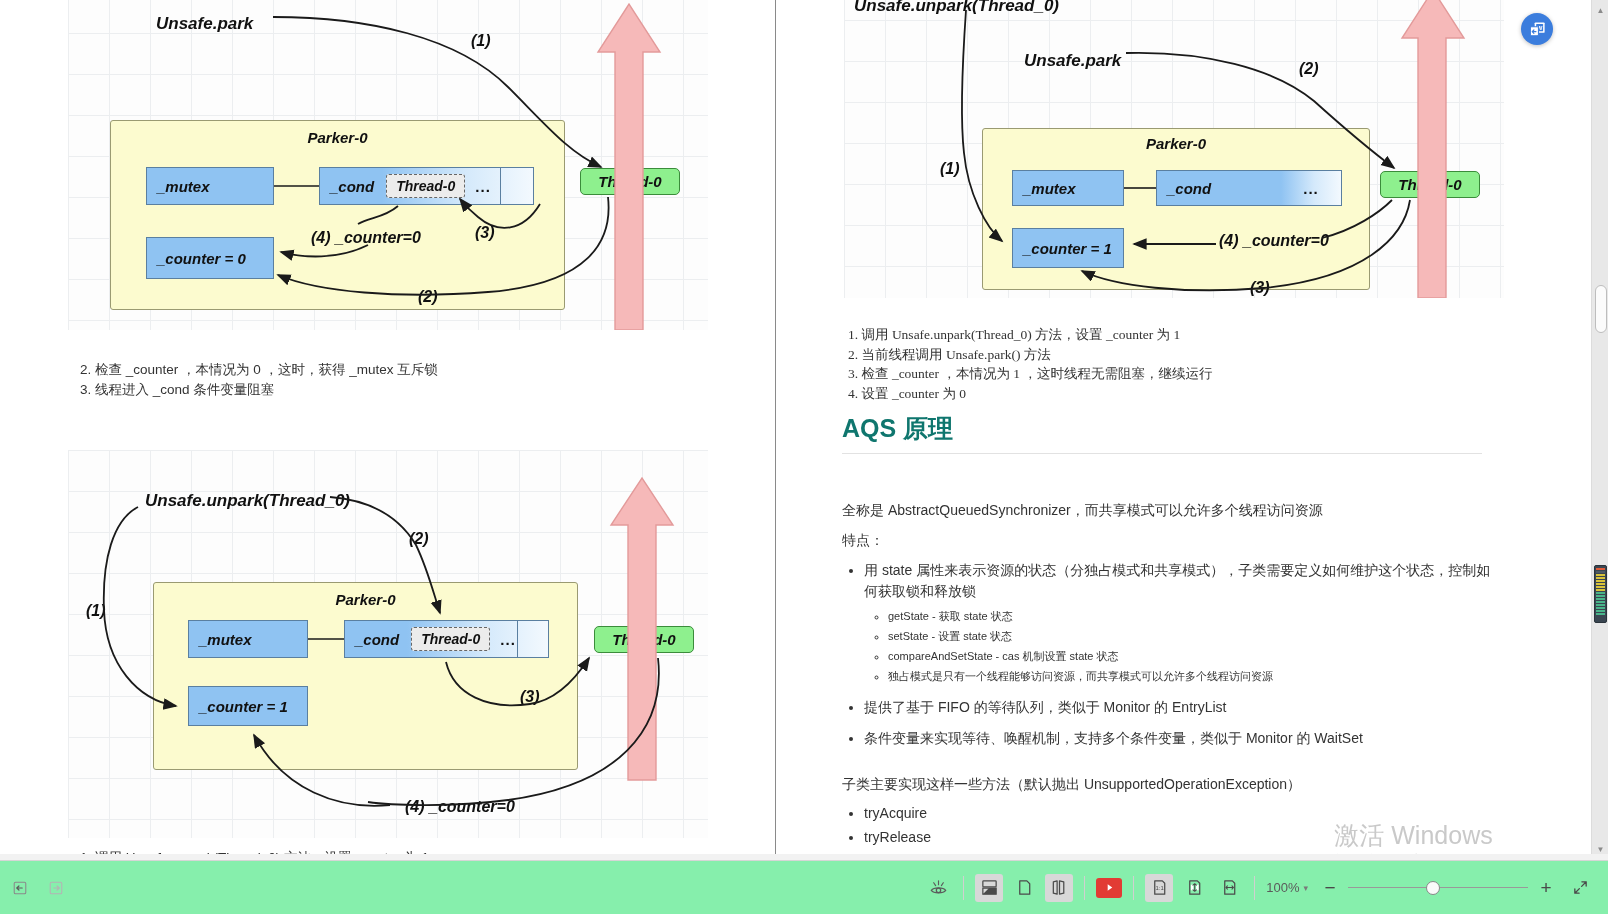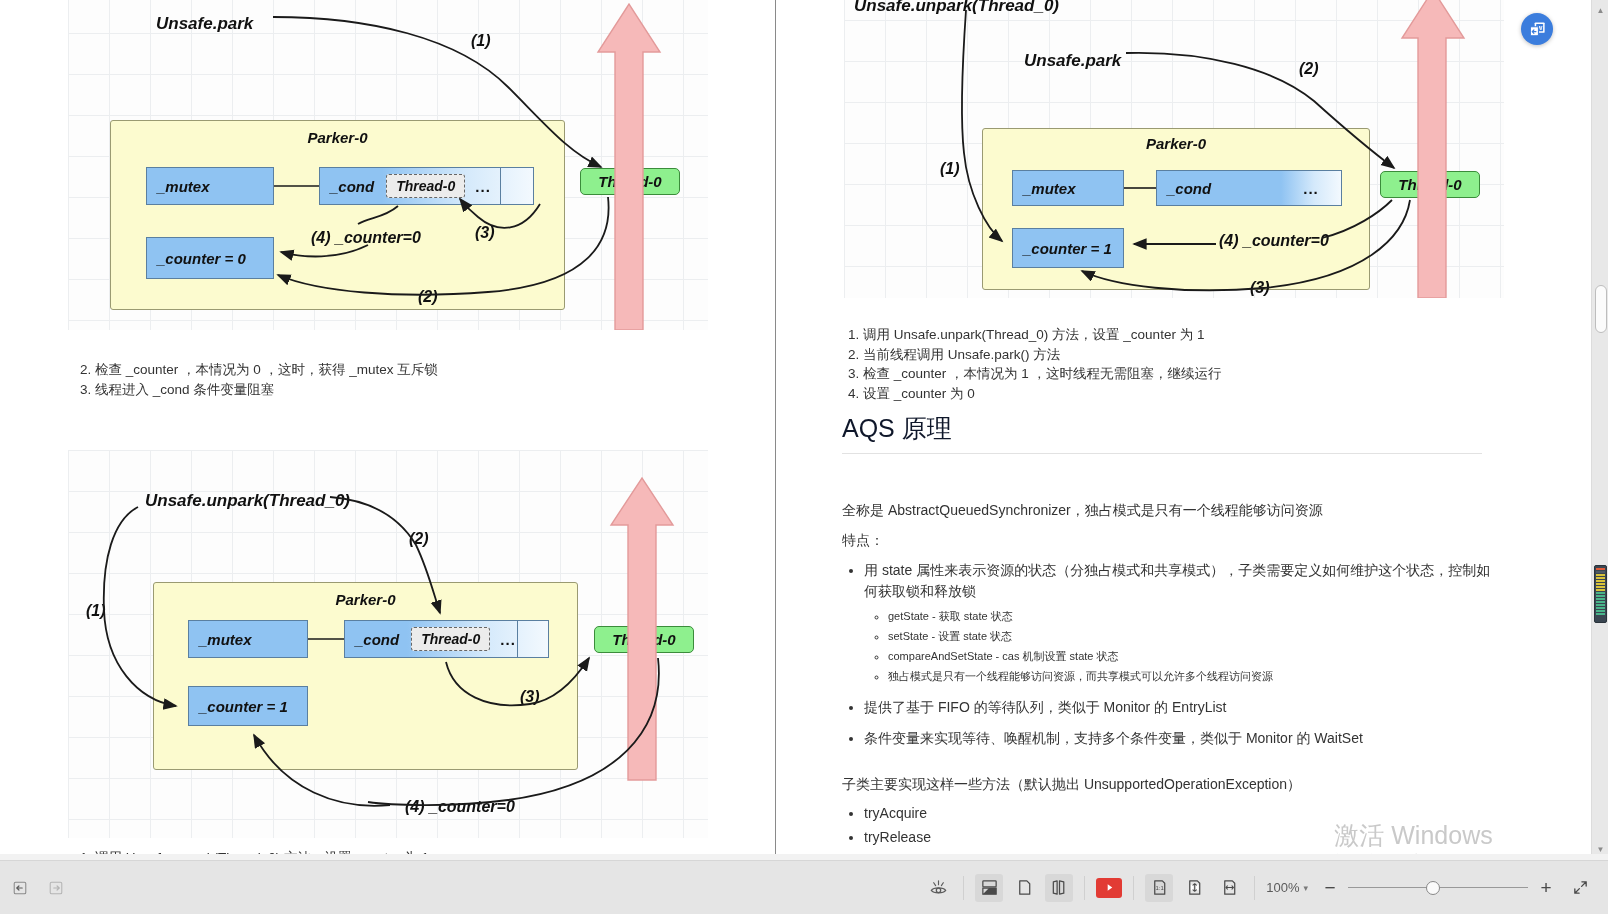--- a/index.html
+++ b/index.html
@@ -101,21 +101,21 @@
 
   
   .steps {
     position: absolute;
     color: #333; font-size: 13.5px; line-height: 19.5px;
   }
   .steps div { white-space: nowrap; }
 
   .rtext { position: absolute; color: #333; }
   h1.doc-h1 {
-    margin: 0; font-size: 25px; font-weight: normal; color:#0f172a;
+    margin: 0; font-size: 25px; font-weight: bold; color:#0f766e;
     padding-bottom: 8px; border-bottom: 1px solid #e2e2e2;
     font-family: "Liberation Sans", sans-serif;
   }
   h2.doc-h2 {
     margin: 0; font-size: 19px; font-weight: bold; color:#1a1a1a;
     font-family: "Liberation Sans", sans-serif;
   }
   p.doc-p { margin: 0; font-size: 14px; color:#333; line-height: 20px; }
   ul.doc-ul { margin: 0; padding-left: 22px; font-size: 14px; color:#333; line-height: 21px; }
   ul.doc-ul > li { margin-bottom: 3px; }
@@ -154,21 +154,21 @@
   .convert-btn {
     position: absolute; left: 1521px; top: 13px; width: 32px; height: 32px;
     border-radius: 50%; background: #3b7ddd;
     display:flex; align-items:center; justify-content:center;
     box-shadow: 0 1px 4px rgba(0,0,0,.25);
   }
 
   
   .toolbar {
     position: absolute; left: 0; bottom: 0; width: 1608px; height: 54px;
-    background: #e5e5e5; border-top: 1px solid #d6d6d6;
+    background: #86efac; border-top: 1px solid #d6d6d6;
     display: flex; align-items: center;
   }
   .tb-left { display:flex; align-items:center; gap: 8px; padding-left: 6px; }
   .tb-right { margin-left:auto; display:flex; align-items:center; padding-right: 14px; }
   .tb-btn {
     width: 28px; height: 28px; border-radius: 3px;
     display:flex; align-items:center; justify-content:center;
     color: #5b5b5b;
   }
   .tb-btn.active { background: #d8d8d8; }
@@ -362,34 +362,34 @@
         <path d="M566,262 C560,300 520,340 420,350 C340,357 270,348 238,333" fill="none" stroke="#1a1a1a" stroke-width="1.8" marker-end="url(#ah3)"></path>
 
         <path d="M372,306 L290,306" fill="none" stroke="#1a1a1a" stroke-width="1.8" marker-end="url(#ah3)"></path>
 
         <path d="M478,300 C510,292 535,275 548,262" fill="none" stroke="#1a1a1a" stroke-width="1.8"></path>
 
         <line x1="280" y1="250" x2="312" y2="250" stroke="#1a1a1a" stroke-width="1.6"></line>
       </svg>
     </div>
 
-    <div class="steps" style="left:72px; top:325px; line-height:19.5px;">
+    <div class="steps" style="left:72px; top:325px; line-height:19.5px;font-family:Liberation Serif, serif;">
       <div>1. 调用 Unsafe.unpark(Thread_0) 方法，设置 _counter 为 1</div>
       <div>2. 当前线程调用 Unsafe.park() 方法</div>
       <div>3. 检查 _counter ，本情况为 1 ，这时线程无需阻塞，继续运行</div>
       <div>4. 设置 _counter 为 0</div>
     </div>
 
     <div class="rtext" style="left:66px; top:412px; width:640px;">
       <h1 class="doc-h1">AQS 原理</h1>
     </div>
 
 
     <div class="rtext" style="left:66px; top:500px; width:660px;">
-      <p class="doc-p">全称是 AbstractQueuedSynchronizer，独占模式是只有一个线程能够访问资源</p>
+      <p class="doc-p">全称是 AbstractQueuedSynchronizer，而共享模式可以允许多个线程访问资源</p>
     </div>
 
     <div class="rtext" style="left:66px; top:530px; width:660px;">
       <p class="doc-p">特点：</p>
     </div>
 
     <div class="rtext" style="left:66px; top:560px; width:660px;">
       <ul class="doc-ul">
         <li>
           <span>用 state 属性来表示资源的状态（分独占模式和共享模式），子类需要定义如何维护这个状态，控制如何获取锁和释放锁</span>

